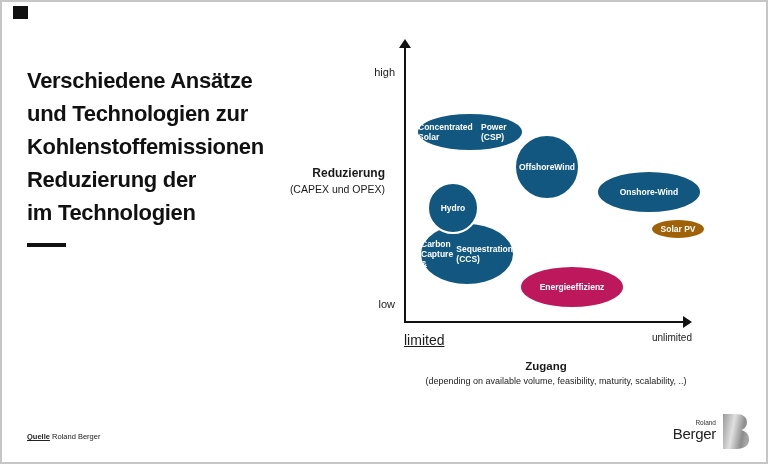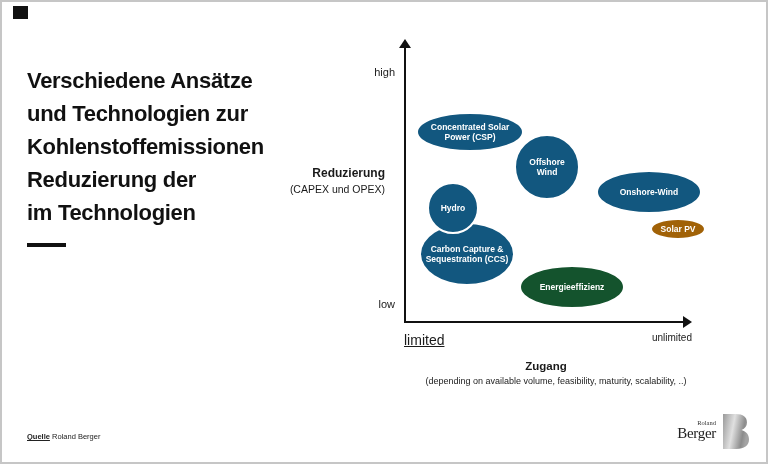--- a/index.html
+++ b/index.html
@@ -36,30 +36,30 @@
   .y-label .bold-line { font-size:12px; font-weight:bold; line-height:16px; }
   .y-label .note { font-size:10.5px; line-height:12px; margin-top:2px; }
 
   .x-title { left:402px; top:358px; width:284px; text-align:center;
              font-size:11.5px; font-weight:bold; }
   .x-note  { left:362px; top:374px; width:384px; text-align:center;
              font-size:9px; white-space:nowrap; color:#222; }
 
   .bubble {
     position:absolute; border-radius:50%; box-sizing:border-box;
-    display:flex; flex-direction:column; align-items:center; justify-content:center;
+    display:flex; align-items:center; justify-content:center;
     color:#fff; font-weight:bold; font-size:8.5px; line-height:10px;
-    text-align:center; border:2px solid #ffffff;
+    text-align:left; border:2px solid #ffffff;
   }
 
   .footer { left:25px; top:430px; font-size:7.5px; color:#222; }
   .footer .src-label { font-weight:bold;text-decoration:underline; }
 
   .logo { left:652px; top:412px; display:flex; align-items:flex-start; }
-  .logo-text { width:62px; text-align:right; margin-right:6px; padding-top:5px;font-family:Liberation Serif, serif; }
+  .logo-text { width:62px; text-align:right; margin-right:6px; padding-top:5px; }
   .logo-roland { font-size:6.5px; line-height:7px; color:#333; }
   .logo-berger { font-size:15px; line-height:15px; color:#222; letter-spacing:-0.3px; }
   .logo-mark { width:27px; height:35px; }
 </style>
 </head>
 <body>
 
 <div id="slide">
 
   <div class="abs corner-square"></div>
@@ -106,21 +106,21 @@
       <div class="bubble" style="left: 648px; top: 216px; width: 56px; height: 22px; background: #a16207; color: rgb(255, 255, 255);">
         <div>Solar PV</div>
       </div>
       <div class="bubble" style="left: 417px; top: 220px; width: 96px; height: 64px; background: rgb(18, 87, 127); color: rgb(255, 255, 255);">
         <div>Carbon Capture &amp;</div>
         <div>Sequestration (CCS)</div>
       </div>
       <div class="bubble" style="left: 425px; top: 180px; width: 52px; height: 52px; background: rgb(18, 87, 127); color: rgb(255, 255, 255);">
         <div>Hydro</div>
       </div>
-      <div class="bubble" style="left: 517px; top: 263px; width: 106px; height: 44px; background: #14532d; color: rgb(255, 255, 255);">
+      <div class="bubble" style="left: 517px; top: 263px; width: 106px; height: 44px; background: #be185d; color: rgb(255, 255, 255);">
         <div>Energieeffizienz</div>
       </div>
     </div>
 
   <div class="abs footer">
     <span class="src-label">Quelle</span>
     <span>Roland Berger</span>
   </div>
 
   <div class="abs logo">

